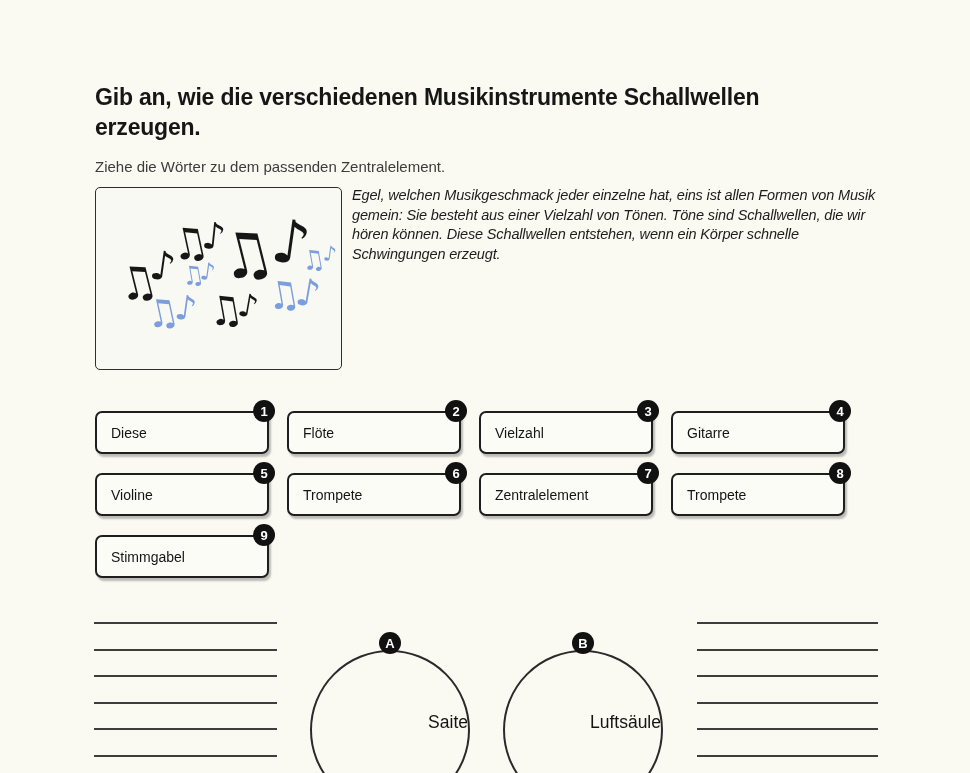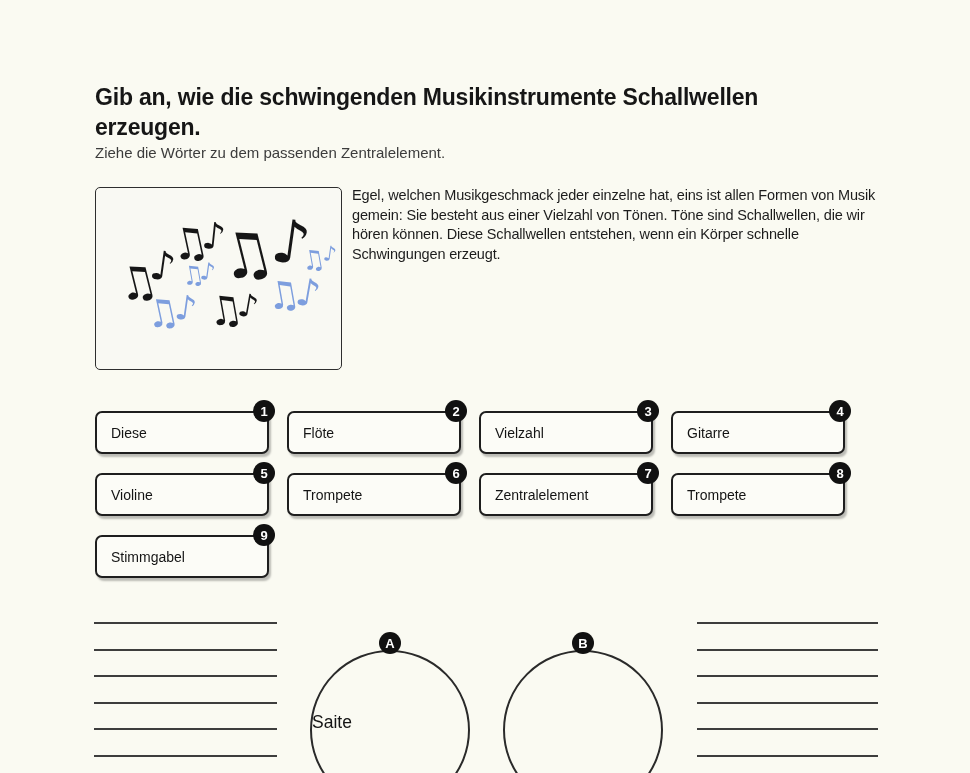--- a/index.html
+++ b/index.html
@@ -10,37 +10,38 @@
     background:#fafaf2;
     font-family:"Liberation Sans", sans-serif;
     color:#1f1f1f;
   }
   .title {
     position:absolute; left:95px; top:82px; width:730px;
     font-size:23px; font-weight:bold; line-height:30px; color:#161616;
     letter-spacing:-0.2px;
   }
   .instruction {
-    position:absolute; left:95px; top:144px; width:600px;
+    position:absolute; left:95px; top:158px; width:600px;
     font-size:15px; color:#3c3c3c;
   }
   .illustration {
     position:absolute; left:95px; top:187px; width:247px; height:183px;
     background:#f9f9f3;
     border:1.5px solid #2e2e2e; border-radius:5px;
     overflow:hidden;
   }
   .note {
     position:absolute; line-height:1; user-select:none;
     font-family:"DejaVu Sans", sans-serif;
   }
   .intro {
     position:absolute; left:352px; top:186px; width:528px;
     font-size:14.5px; line-height:19.6px; color:#1c1c1c;
     letter-spacing:-0.15px;
+    font-style:italic;
   }
   .word-box {
     position:absolute; width:174px; height:43px;
     background:#fcfcf7;
     border:2px solid #1e1e1e; border-radius:7px;
     box-shadow:2px 3px 2px rgba(0,0,0,0.25);
     display:flex; align-items:center;
     padding-left:14px;
     font-size:14px; color:#141414;
     cursor:grab;
@@ -58,28 +59,28 @@
     position:absolute; height:2px; background:#3d3d3d;
   }
   .target-circle {
     position:absolute; width:160px; height:160px;
     border:2px solid #2a2a2a; border-radius:50%;
     background:transparent;
   }
   .target-circle .badge { left:calc(50% - 11px); top:-20px; }
   .target-label {
     position:absolute; top:58px; left:0; width:100%;
-    text-align:left;
+    text-align:right;
     font-size:17.5px; color:#141414; line-height:24px;
   }
 </style>
 </head>
 <body>
 
-<h1 class="title">Gib an, wie die schwingenden Musikinstrumente Schallwellen erzeugen.</h1>
+<h1 class="title">Gib an, wie die verschiedenen Musikinstrumente Schallwellen erzeugen.</h1>
 <div class="instruction">Ziehe die Wörter zu dem passenden Zentralelement.</div>
 
 <div class="illustration" id="illustration">
     <span class="note" style="left: 21px; top: 72px; font-size: 45px; color: rgb(22, 22, 22); transform: rotate(-14deg);">♫</span>
     <span class="note" style="left: 54px; top: 58px; font-size: 40px; color: rgb(22, 22, 22); transform: rotate(8deg);">♪</span>
     <span class="note" style="left: 74px; top: 34px; font-size: 43px; color: rgb(22, 22, 22); transform: rotate(-12deg);">♫</span>
     <span class="note" style="left: 106px; top: 30px; font-size: 37px; color: rgb(22, 22, 22); transform: rotate(6deg);">♪</span>
     <span class="note" style="left: 122px; top: 36px; font-size: 62px; color: rgb(22, 22, 22); transform: rotate(-14deg);">♫</span>
     <span class="note" style="left: 176px; top: 24px; font-size: 60px; color: rgb(22, 22, 22); transform: rotate(8deg);">♪</span>
     <span class="note" style="left: 85px; top: 74px; font-size: 26px; color: rgb(125, 158, 222); transform: rotate(-10deg);">♫</span>
@@ -150,14 +151,15 @@
     <div class="rule-line" style="left: 697px; width: 181px; top: 728px;"></div>
     <div class="rule-line" style="left: 697px; width: 181px; top: 754.5px;"></div>
   </div>
 <div id="targets">
     <div class="target-circle" style="left: 310px; top: 650px;">
       <span class="badge">A</span>
       <div class="target-label">Saite</div>
     </div>
     <div class="target-circle" style="left: 503px; top: 650px;">
       <span class="badge">B</span>
+      <div class="target-label">Luftsäule</div>
     </div>
   </div>
 
 </body></html>

